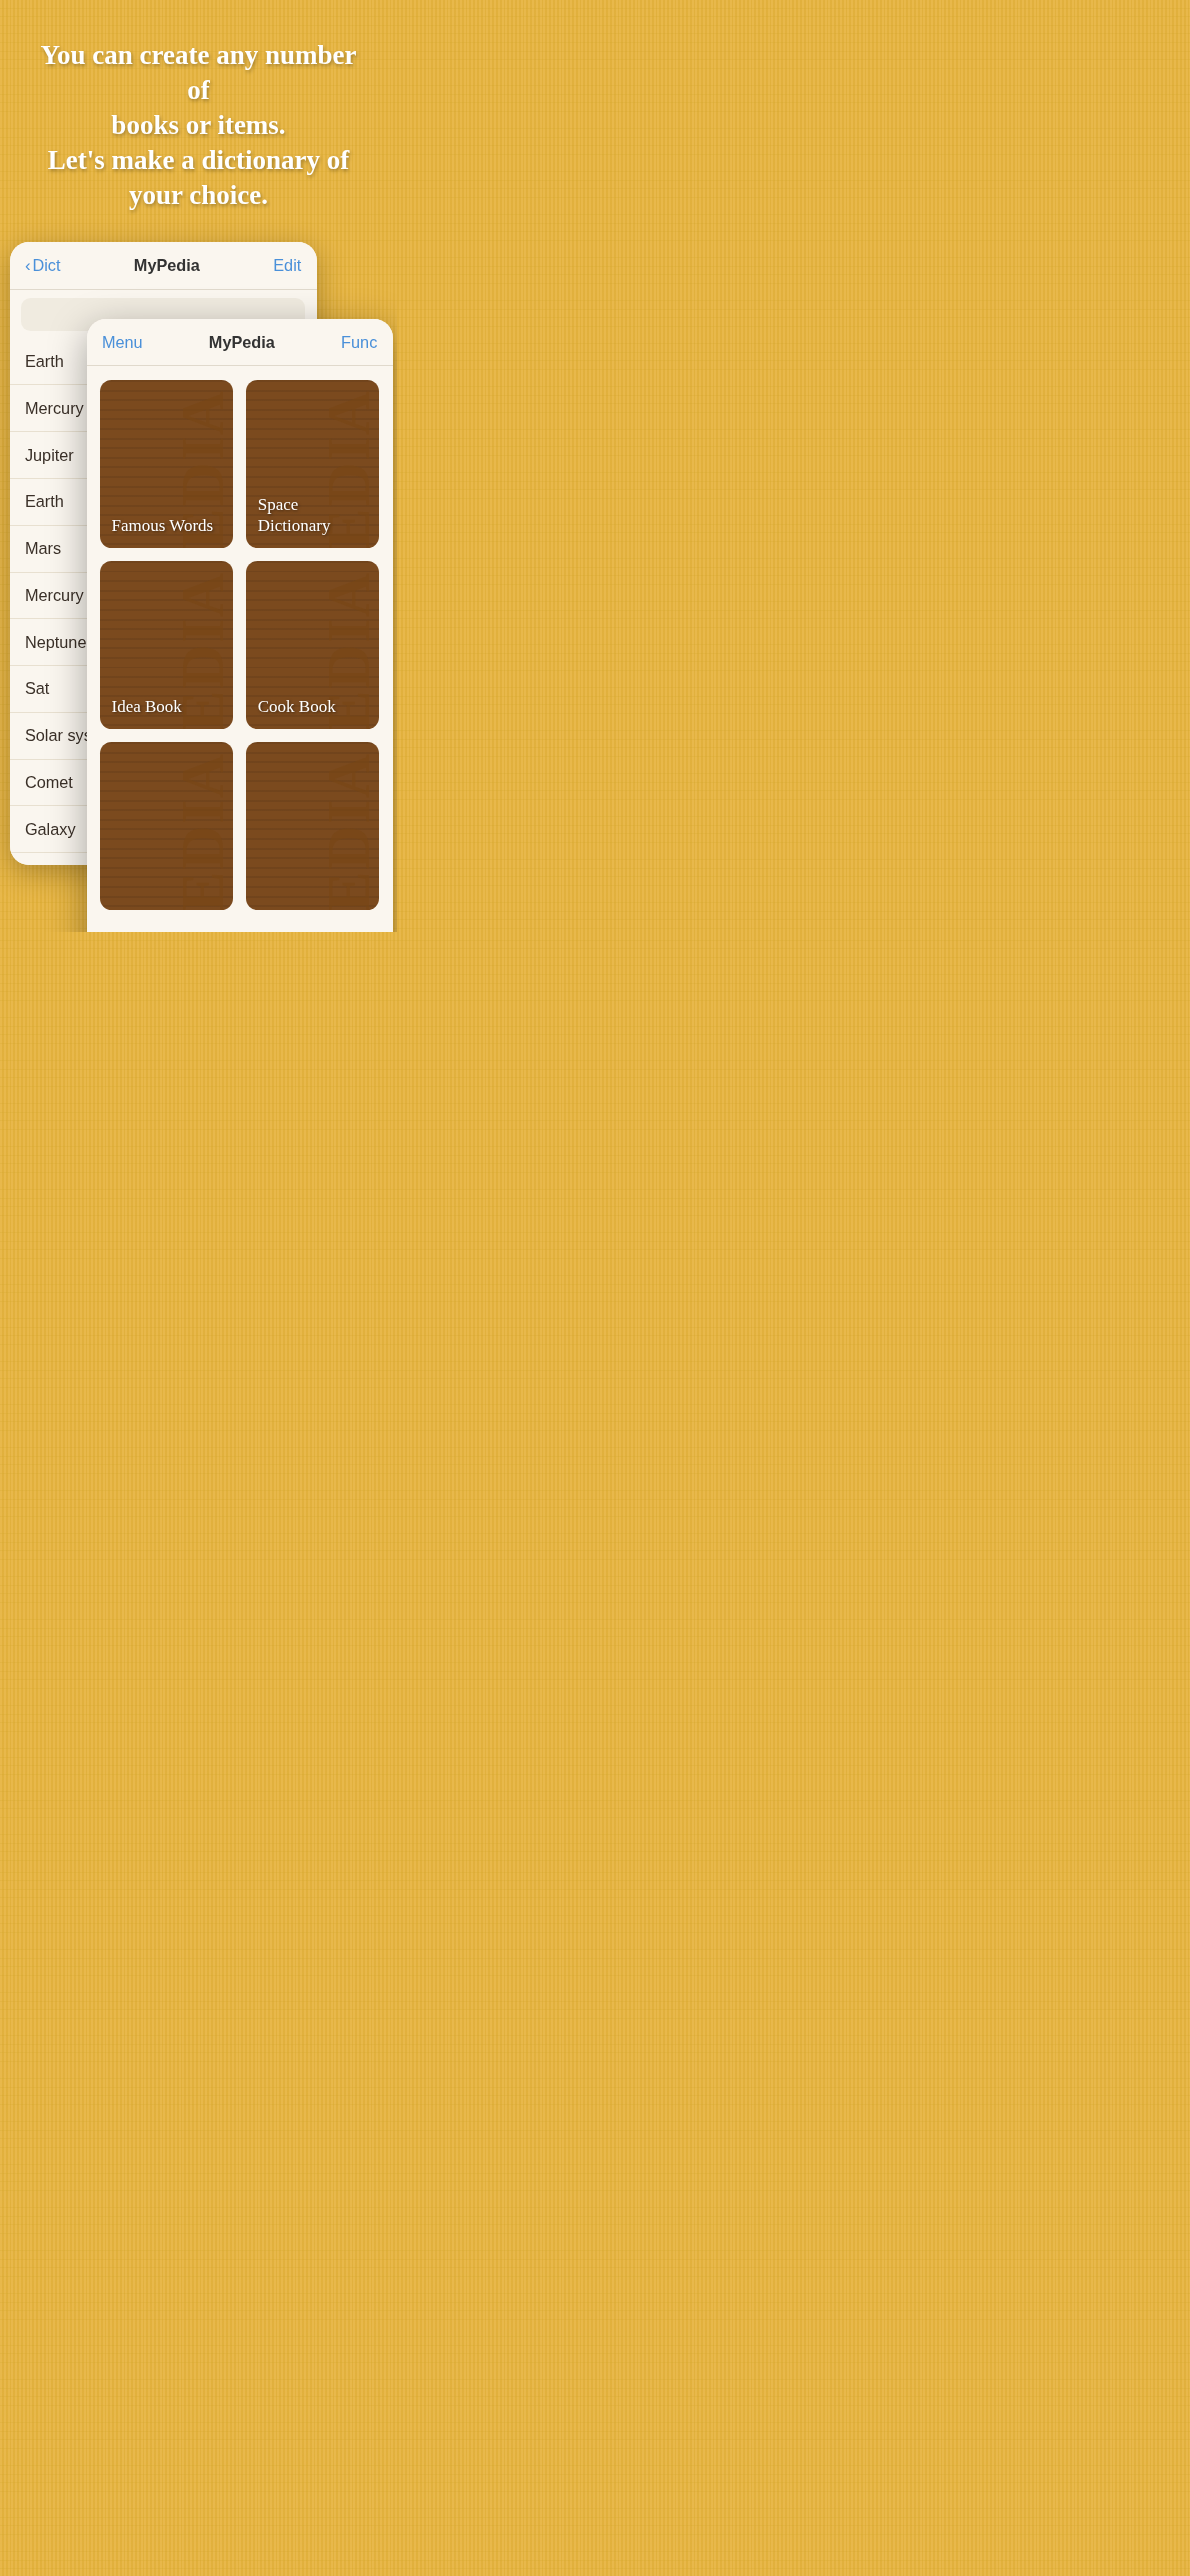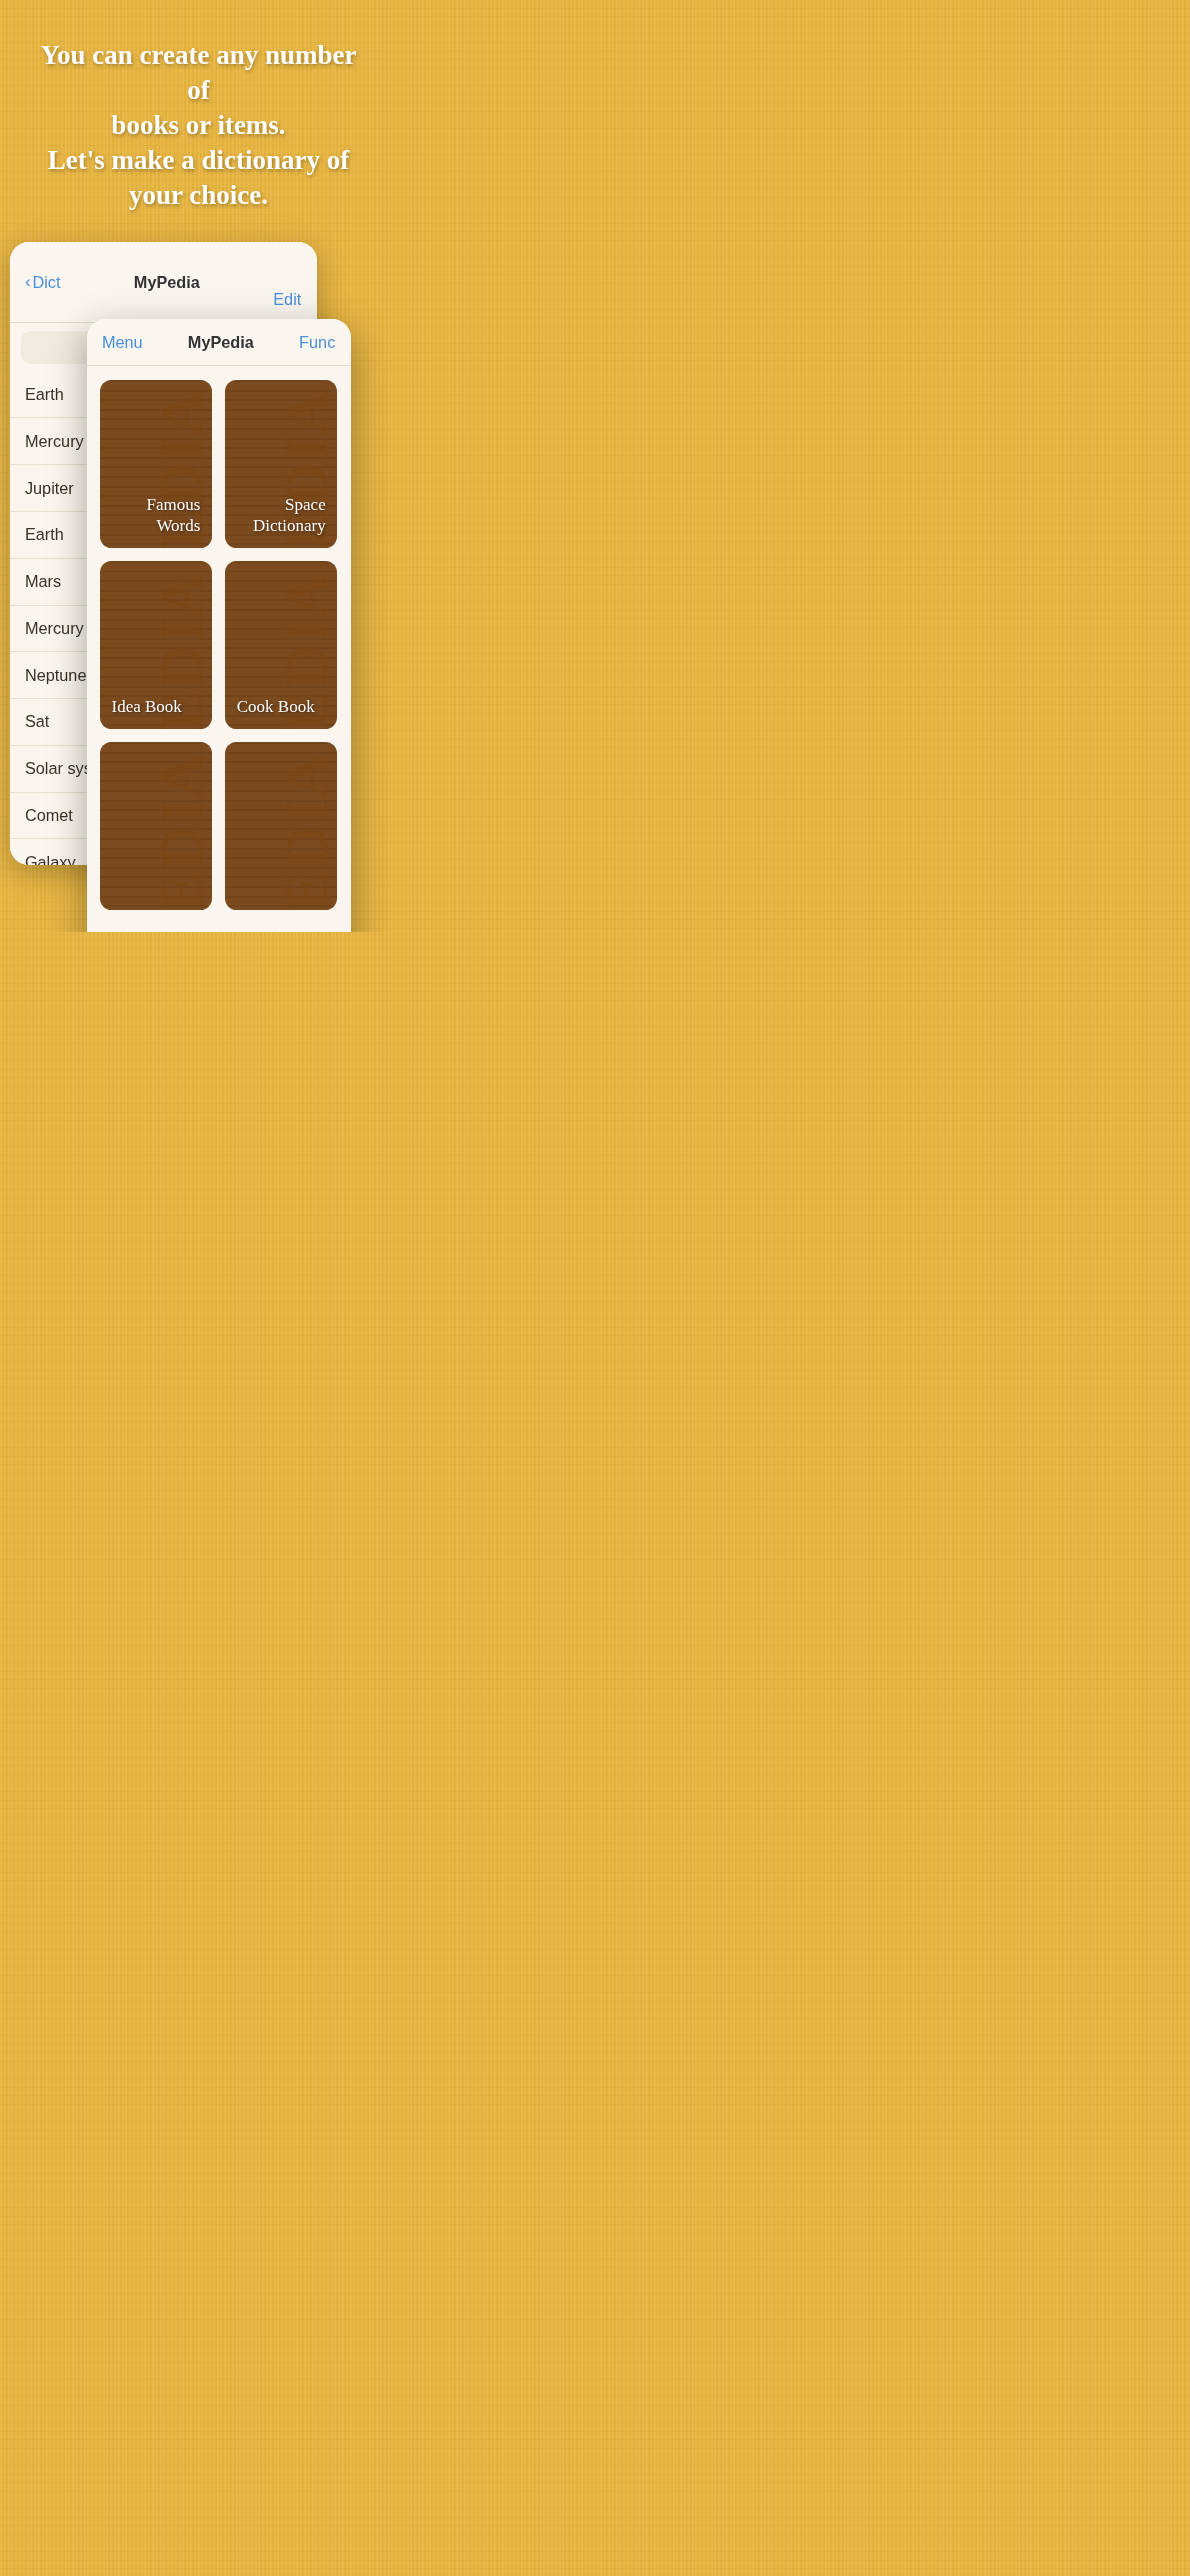--- a/index.html
+++ b/index.html
@@ -84,21 +84,20 @@
 
     .nav-title {
       font-size: 16.3px;
       font-weight: 600;
       color: #333;
     }
 
     .nav-edit {
       font-size: 16.3px;
       color: #4a90d9;
-      margin-top: 34px;
     }
 
     .search-bar {
       background: #f0ebe0;
       margin: 7.7px 11.5px;
       border-radius: 9.6px;
       height: 33px;
     }
 
     .list-item {
@@ -119,28 +118,27 @@
       color: #c0b8a8;
       font-size: 13.4px;
     }
 
     
     .screen-front {
       position: absolute;
       top: 77px;
       left: 77px;
       right: 0;
-      width: 264px;
+      width: 306px;
       height: 661px;
       background: #faf6ef;
       border-radius: 19px;
       box-shadow: 0 11.5px 38px rgba(0,0,0,0.35);
       overflow: hidden;
       z-index: 2;
-      text-align: right;
     }
 
     .screen-front .nav-bar {
       display: flex;
       align-items: center;
       justify-content: space-between;
       padding: 13.4px 15.3px;
       border-bottom: 1px solid #e0d9cc;
       background: #faf6ef;
     }

